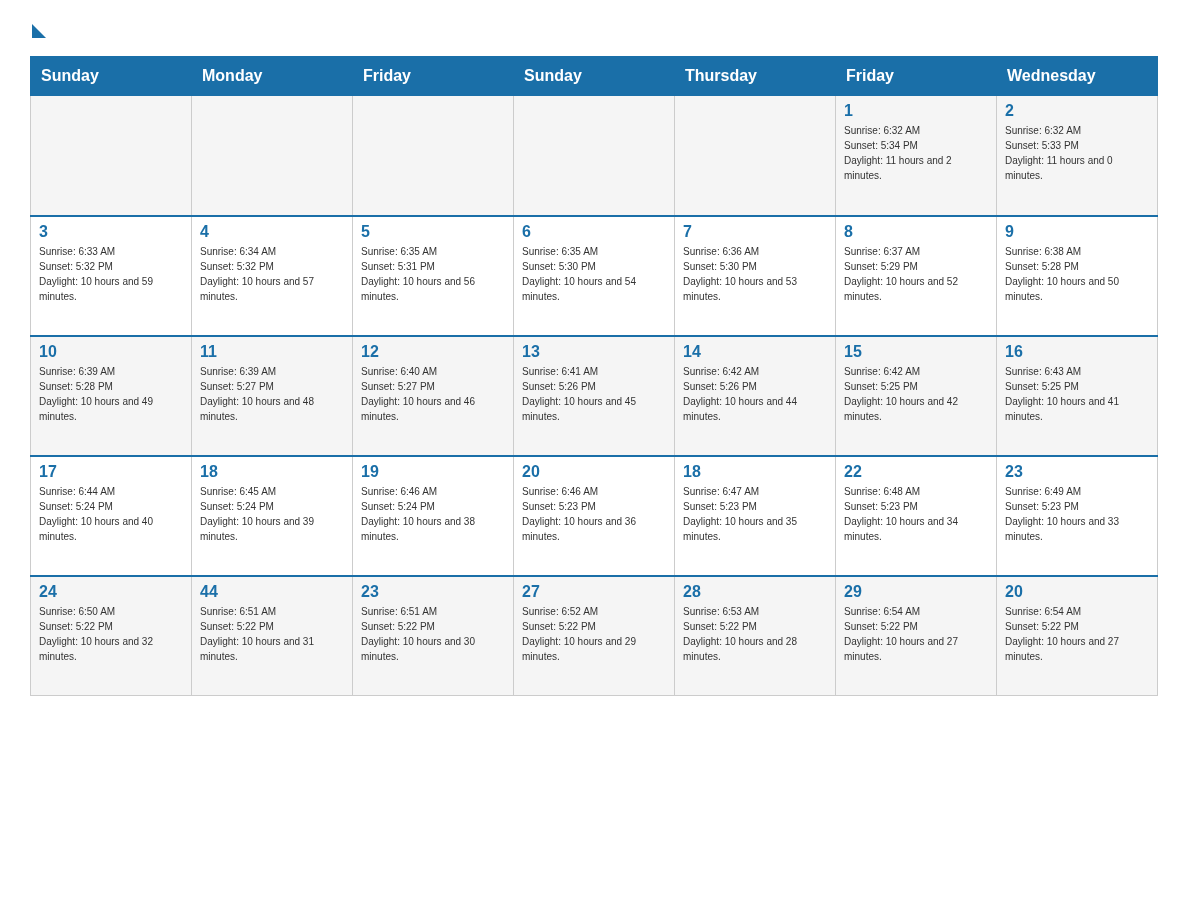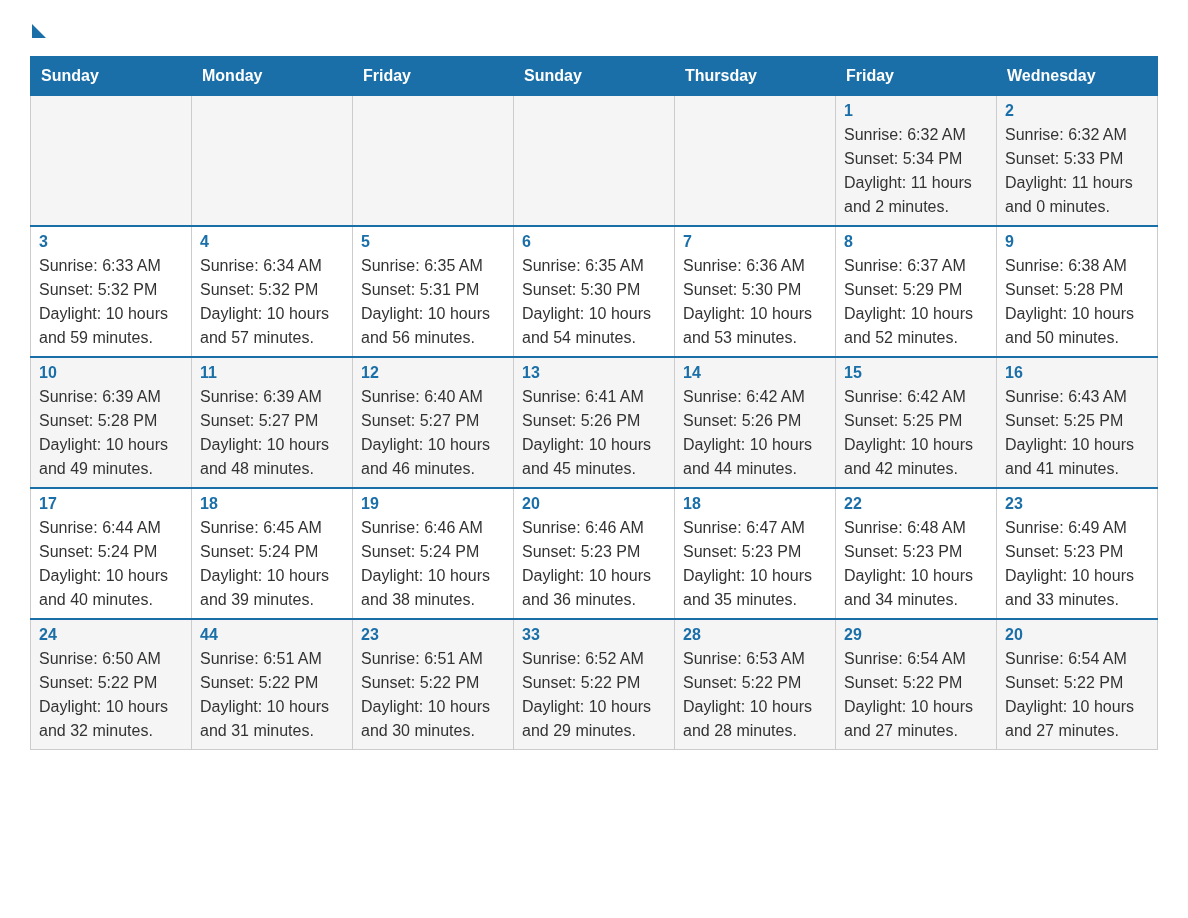--- a/index.html
+++ b/index.html
@@ -87,21 +87,21 @@
       background-color: #fff;
     }
     .day-num {
       font-size: 16px;
       color: #1a6fa8;
       font-weight: bold;
       margin-bottom: 3px;
       display: block;
     }
     .day-info {
-      font-size: 16px;
+      font-size: 10px;
       color: #333;
       line-height: 1.5;
     }
     .empty-cell {
       background-color: #f5f5f5;
     }
     .row-divider td {
       border-top: 2px solid #1a6fa8;
     }
   </style>
@@ -247,21 +247,21 @@
         </td>
         <td>
           <span class="day-num">44</span>
           <div class="day-info">Sunrise: 6:51 AM<br>Sunset: 5:22 PM<br>Daylight: 10 hours and 31 minutes.</div>
         </td>
         <td>
           <span class="day-num">23</span>
           <div class="day-info">Sunrise: 6:51 AM<br>Sunset: 5:22 PM<br>Daylight: 10 hours and 30 minutes.</div>
         </td>
         <td>
-          <span class="day-num">33</span>
+          <span class="day-num">27</span>
           <div class="day-info">Sunrise: 6:52 AM<br>Sunset: 5:22 PM<br>Daylight: 10 hours and 29 minutes.</div>
         </td>
         <td>
           <span class="day-num">28</span>
           <div class="day-info">Sunrise: 6:53 AM<br>Sunset: 5:22 PM<br>Daylight: 10 hours and 28 minutes.</div>
         </td>
         <td>
           <span class="day-num">29</span>
           <div class="day-info">Sunrise: 6:54 AM<br>Sunset: 5:22 PM<br>Daylight: 10 hours and 27 minutes.</div>
         </td>

